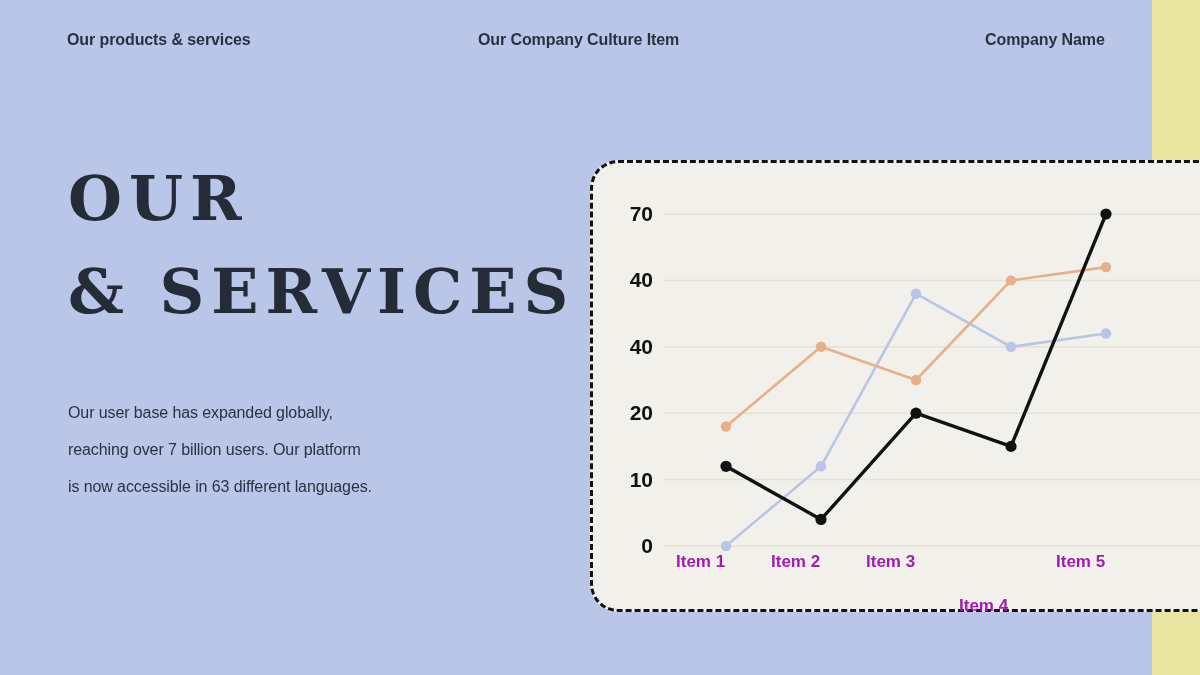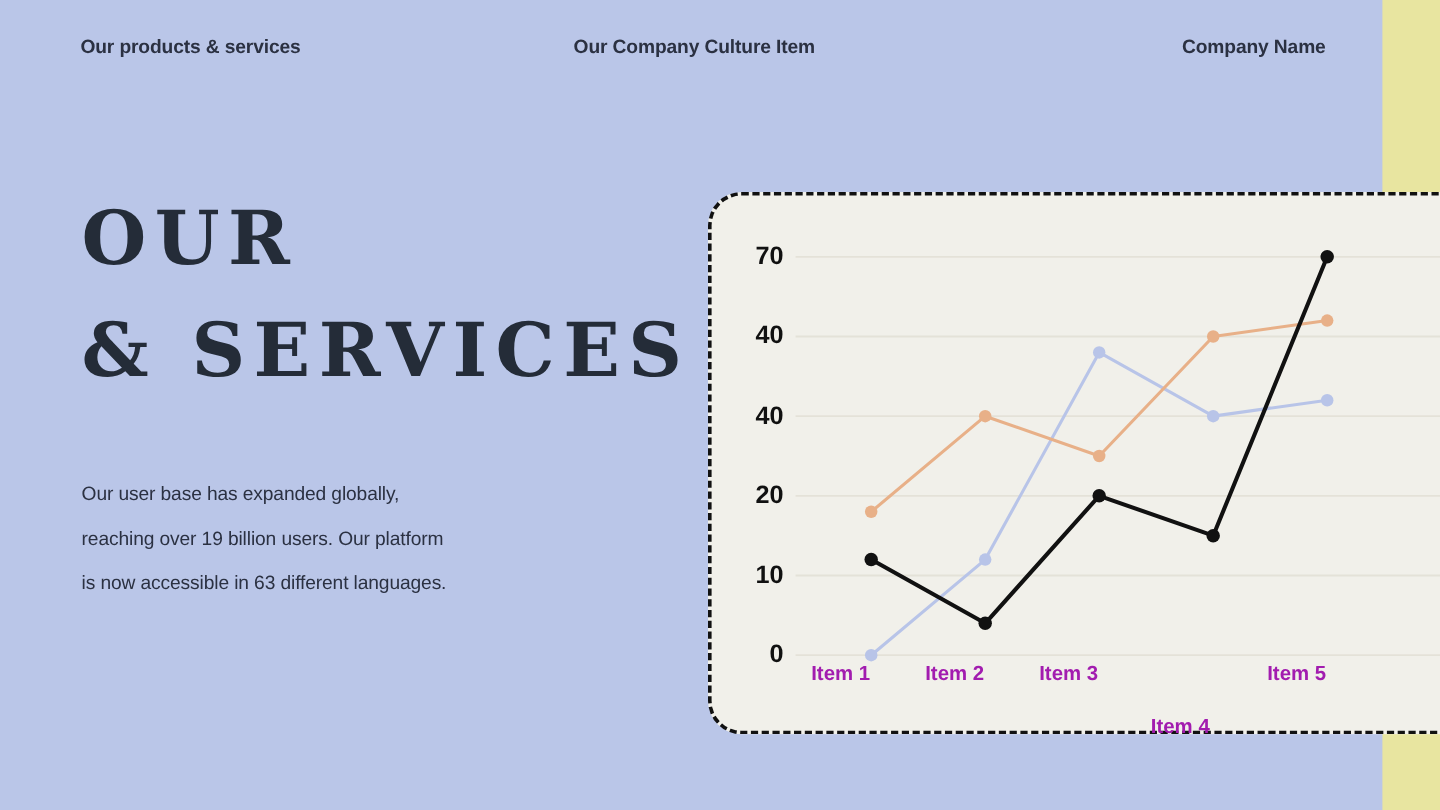--- a/index.html
+++ b/index.html
@@ -116,21 +116,21 @@
   <div class="header-item hdr-right">Company Name</div>
 </div>
 
 <div class="left-col">
   <h1 class="title">
     <span class="title-line">OUR</span>
     <span class="title-line">&amp; SERVICES</span>
   </h1>
   <p class="body-copy">
     <span>Our user base has expanded globally,</span>
-    <span>reaching over 19 billion users. Our platform</span>
+    <span>reaching over 7 billion users. Our platform</span>
     <span>is now accessible in 63 different languages.</span>
   </p>
 </div>
 
 <div class="chart-card">
   <div class="plot-wrap">
     <svg class="plot-svg" viewBox="0 0 640 452" preserveAspectRatio="none">
       <g id="gridlines">
           <line x1="70" x2="618" y1="383" y2="383" stroke="#E4E2D8" stroke-width="1.5"></line>
           <line x1="70" x2="618" y1="316.6" y2="316.6" stroke="#E4E2D8" stroke-width="1.5"></line>

